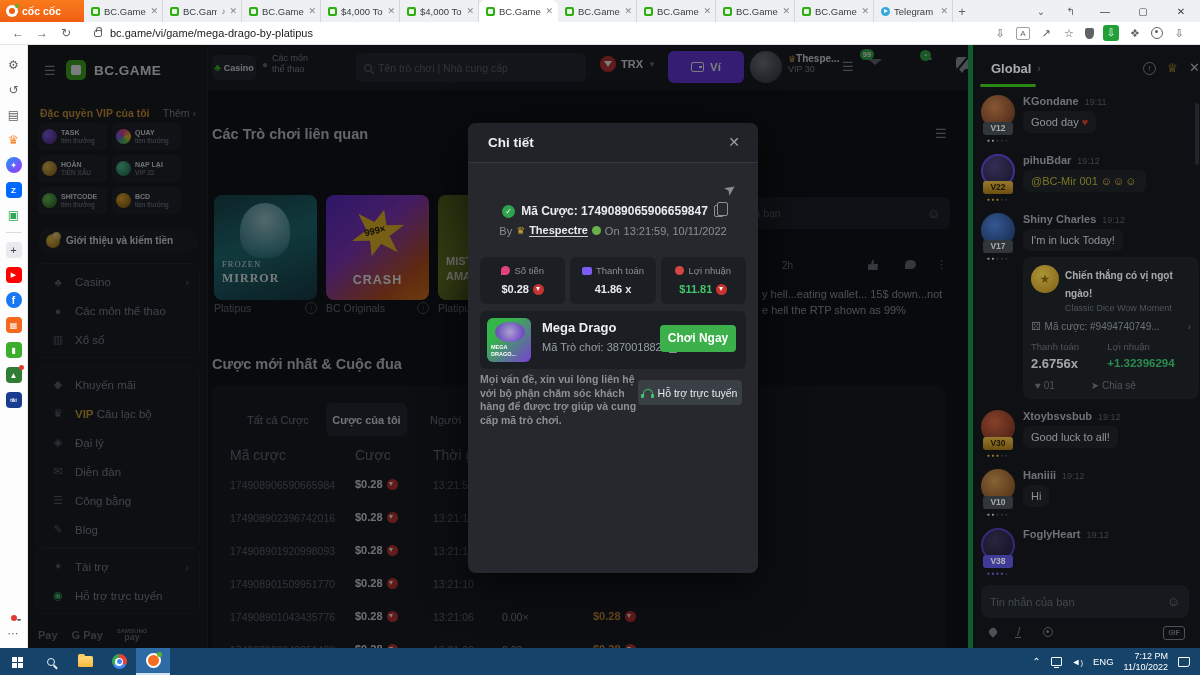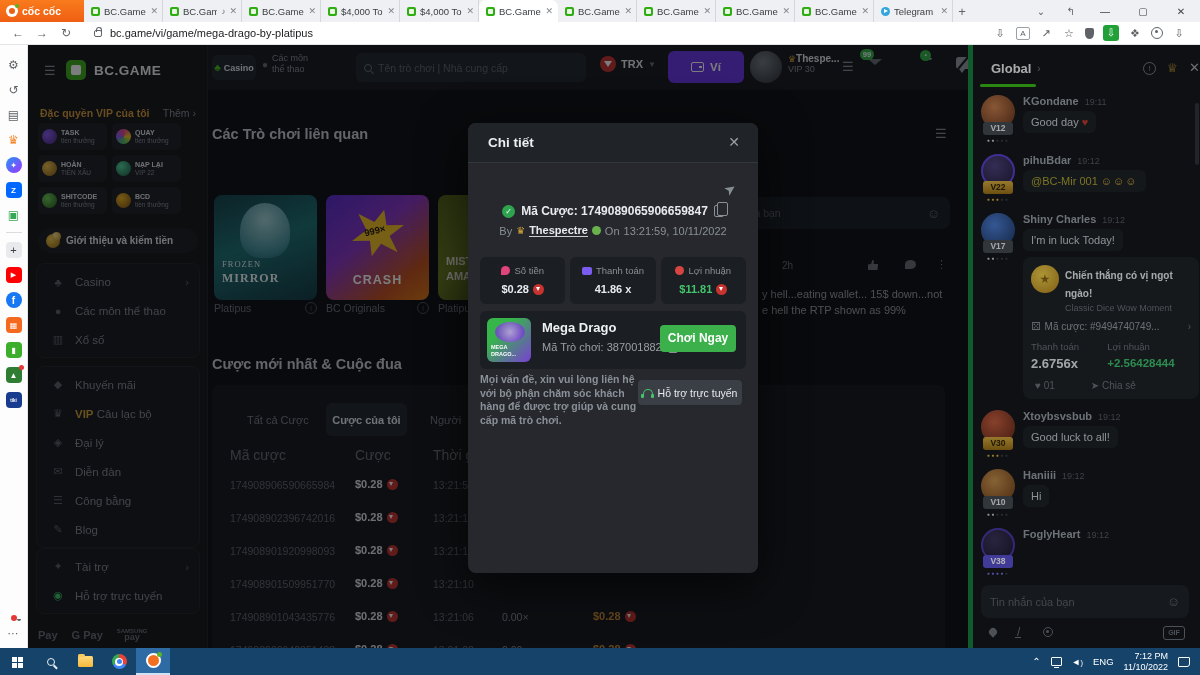--- a/index.html
+++ b/index.html
@@ -818,21 +818,21 @@
                   <span>Mã cược: #9494740749...</span>
                   <span class="warr">›</span>
                 </div>
                 <div class="wstats">
                   <span class="wcol1">
                     <span class="wlab" style="display:block;">Thanh toán</span>
                     <span class="wpay" style="display:block;">2.6756x</span>
                   </span>
                   <span class="wcol2">
                     <span class="wlab" style="display:block;">Lợi nhuận</span>
-                    <span class="wprofit" style="display:block;">+2.56428444</span>
+                    <span class="wprofit" style="display:block;">+1.32396294</span>
                   </span>
                 </div>
                 <div class="wfoot">
                   <span>♥ <span>01</span></span>
                   <span class="sh">➤ <span>Chia sẻ</span></span>
                 </div>
               </div>
             </div>
           </div>
 

